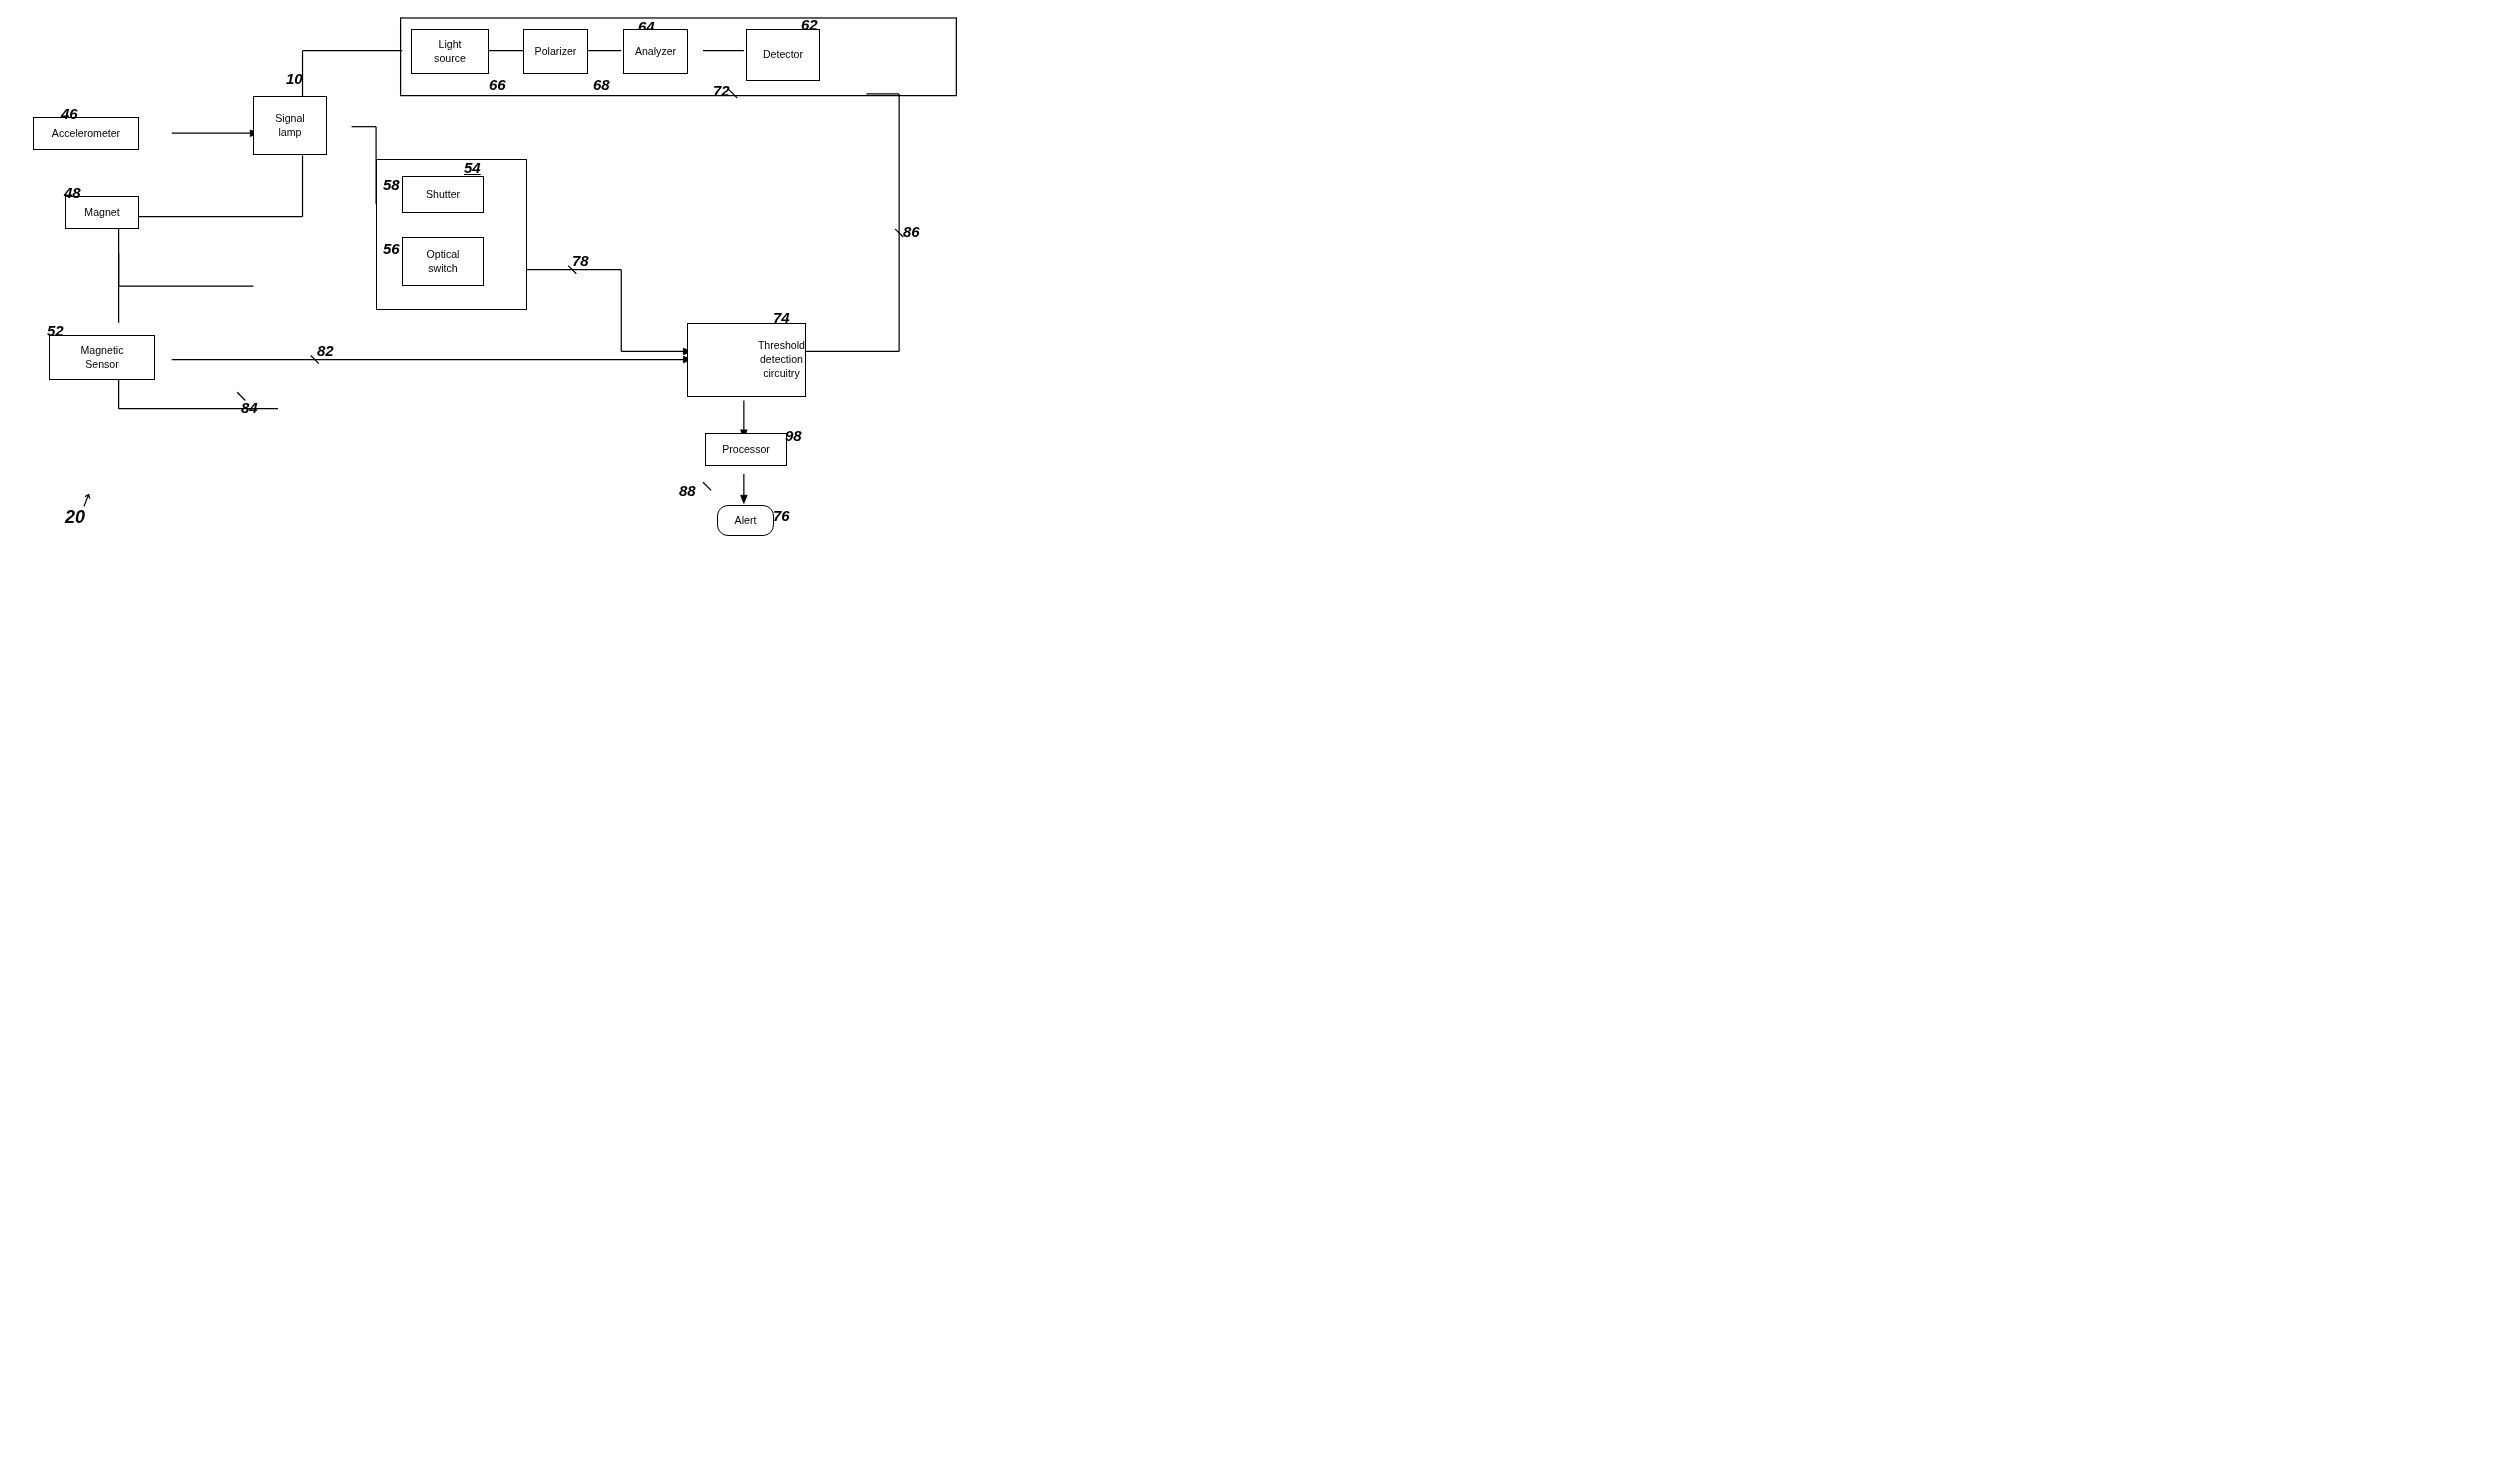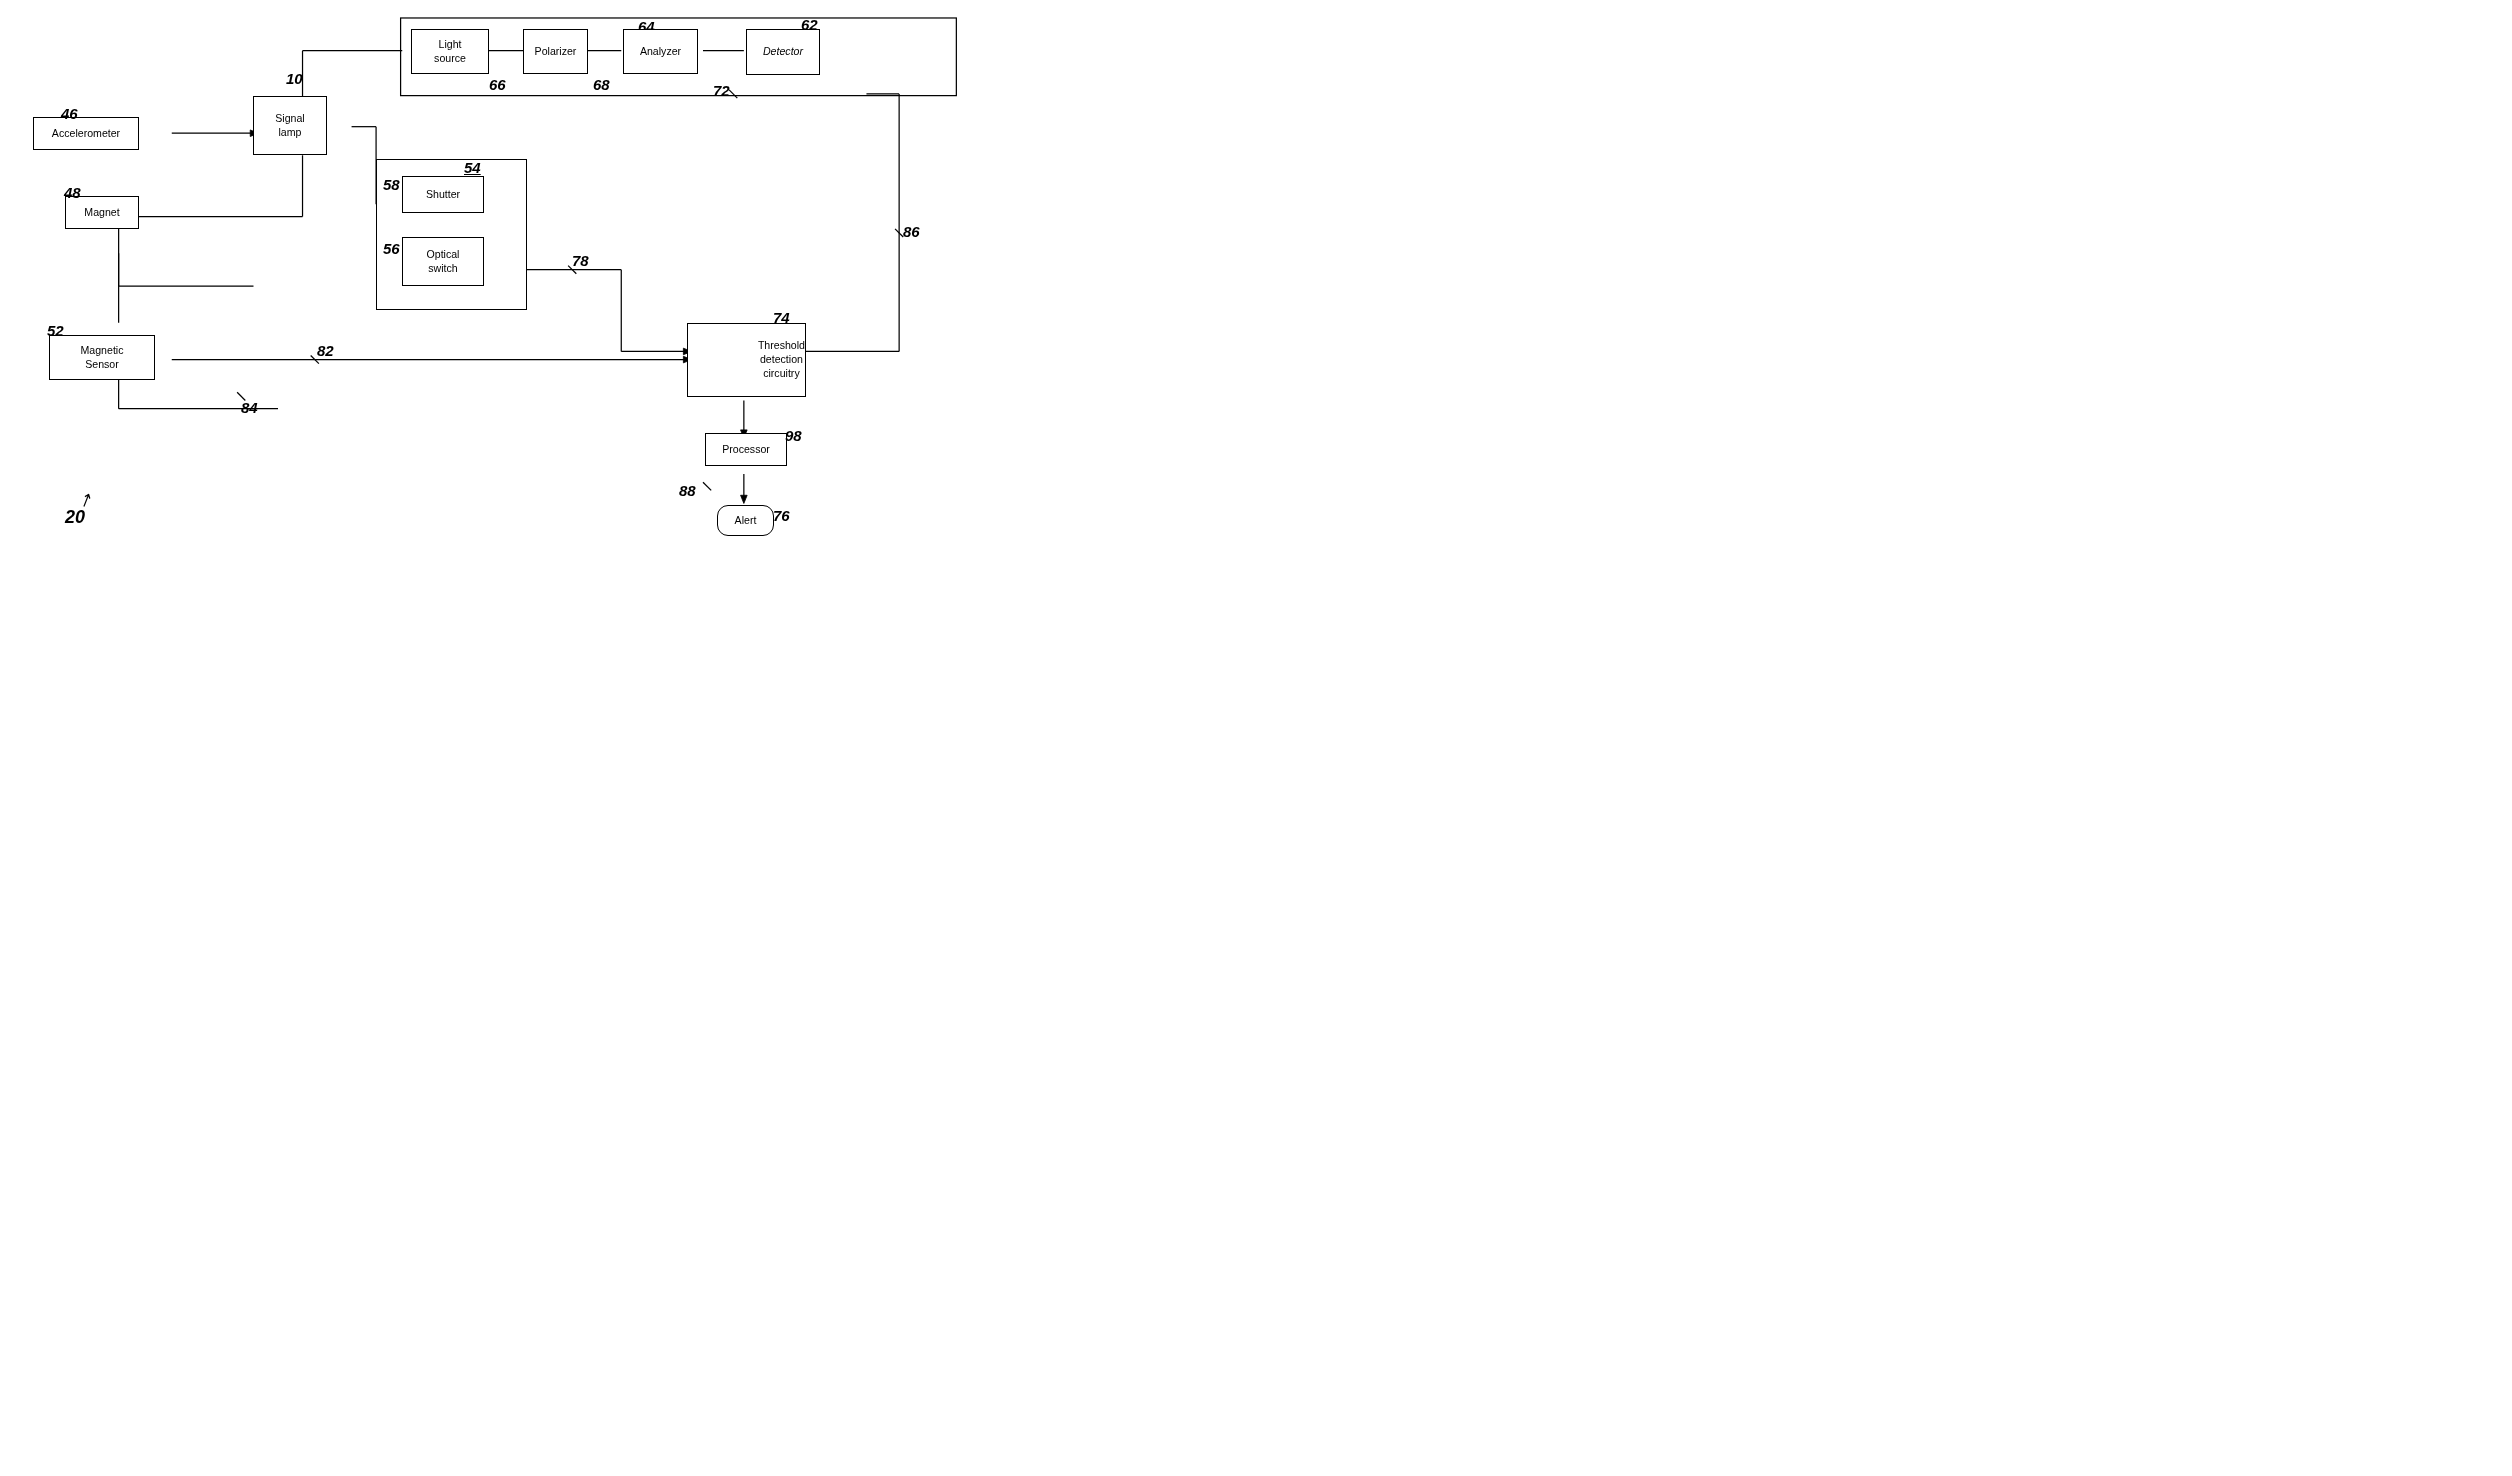--- a/index.html
+++ b/index.html
@@ -123,25 +123,25 @@
   <div class="label" style="left:638px; top:18px;">64</div>
 
   <div class="box" style="left:411px; top:29px; width:78px; height:45px;">
     <span>Light<br>source</span>
   </div>
 
   <div class="box" style="left:523px; top:29px; width:65px; height:45px;">
     <span>Polarizer</span>
   </div>
 
-  <div class="box" style="left:623px; top:29px; width:75px; height:45px;">
+  <div class="box" style="left:623px; top:29px; width:65px; height:45px;">
     <span>Analyzer</span>
   </div>
 
-  <div class="box" style="left:746px; top:29px; width:74px; height:46px;font-style:italic;">
+  <div class="box" style="left:746px; top:29px; width:74px; height:52px;">
     <span>Detector</span>
   </div>
 
   <div class="label" style="left:801px; top:16.4px;">62</div>
 
   <div class="box" style="left:253px; top:96px; width:74px; height:59px;">
     <span>Signal<br>lamp</span>
   </div>
 
   <div class="label" style="left:286px; top:70px;">10</div>

